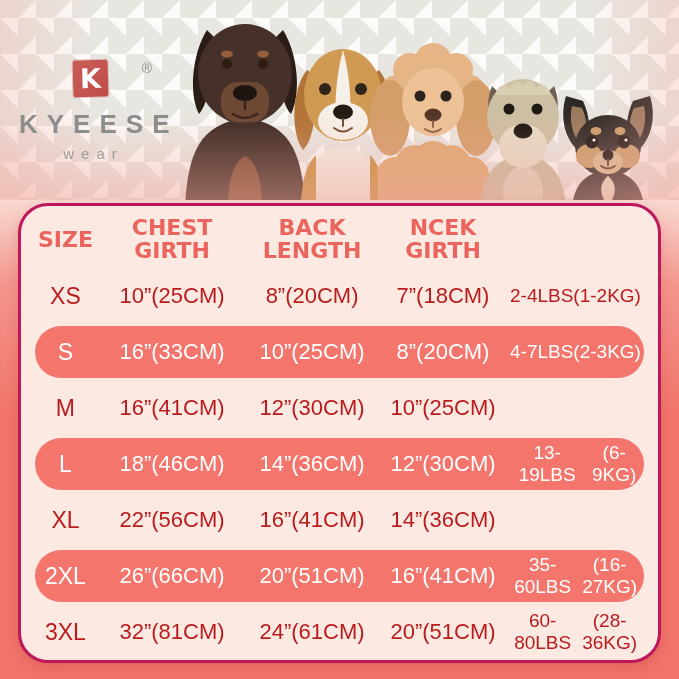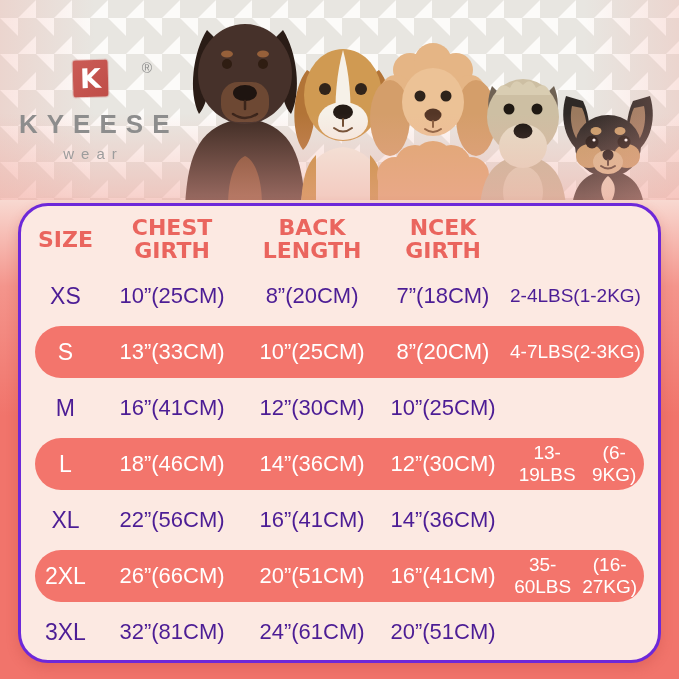--- a/index.html
+++ b/index.html
@@ -32,36 +32,36 @@
   .brand-name{margin-top:9px;font-size:26px;letter-spacing:9px;padding-left:9px;color:#8d8d8d;font-weight:700;}
   .brand-sub{margin-top:5px;font-size:15px;letter-spacing:7px;padding-left:7px;color:#9c9c9c;}
   
   .bottom-bg{
     position:absolute;left:0;top:200px;width:679px;height:479px;
     background:linear-gradient(180deg,#f8d9d1 0%,#f4958c 18%,#f1746b 45%,#f1746b 100%);
   }
   
   .table-card{
     position:absolute;left:18px;top:203px;width:643px;height:460px;box-sizing:border-box;
-    background:#fce9e2;border:3px solid #6d28d9;border-radius:30px;
+    background:#fce9e2;border:3px solid #be185d;border-radius:30px;
     padding:6px 14px 0 14px;
     box-shadow:0 5px 12px rgba(180,60,55,.25);
   }
   .chart-header{
     display:grid;grid-template-columns:10% 25% 21% 22% 22%;
     height:56px;align-items:center;text-align:center;
     color:#ea655e;font-weight:bold;font-size:22px;line-height:1.04;
     font-family:"DejaVu Sans",sans-serif;letter-spacing:0;
   }
   .hcell{display:flex;flex-direction:column;}
   .hcell .h2:empty{display:none;}
   .row{
     position:relative;display:grid;grid-template-columns:10% 25% 21% 22% 22%;
     height:56px;align-items:center;text-align:center;
-    font-size:22px;color:#4c1d95;
+    font-size:22px;color:#b91c1c;
   }
   .row.highlight{color:#ffffff;}
   .row.highlight::before{
     content:"";position:absolute;left:0;right:0;top:2px;bottom:2px;
     background:#f3756c;border-radius:26px;z-index:0;
   }
   .cell{position:relative;z-index:1;}
   .cell.size{font-size:23px;}
   .cell.weight{display:flex;flex-direction:row;font-size:19px;line-height:1.15;}
 </style>
@@ -224,21 +224,21 @@
     <div class="cell back">8”(20CM)</div>
     <div class="cell neck">7”(18CM)</div>
     <div class="cell weight">
       <span class="w1">2-4LBS</span>
       <span class="w2">(1-2KG)</span>
     </div>
   </div>
 
   <div class="row highlight">
     <div class="cell size">S</div>
-    <div class="cell chest">13”(33CM)</div>
+    <div class="cell chest">16”(33CM)</div>
     <div class="cell back">10”(25CM)</div>
     <div class="cell neck">8”(20CM)</div>
     <div class="cell weight">
       <span class="w1">4-7LBS</span>
       <span class="w2">(2-3KG)</span>
     </div>
   </div>
 
   <div class="row">
     <div class="cell size">M</div>
@@ -274,17 +274,21 @@
       <span class="w1">35-60LBS</span>
       <span class="w2">(16-27KG)</span>
     </div>
   </div>
 
   <div class="row">
     <div class="cell size">3XL</div>
     <div class="cell chest">32”(81CM)</div>
     <div class="cell back">24”(61CM)</div>
     <div class="cell neck">20”(51CM)</div>
+    <div class="cell weight">
+      <span class="w1">60-80LBS</span>
+      <span class="w2">(28-36KG)</span>
+    </div>
   </div>
 </div>
   </div>
 
 </div>
 
 </body></html>

